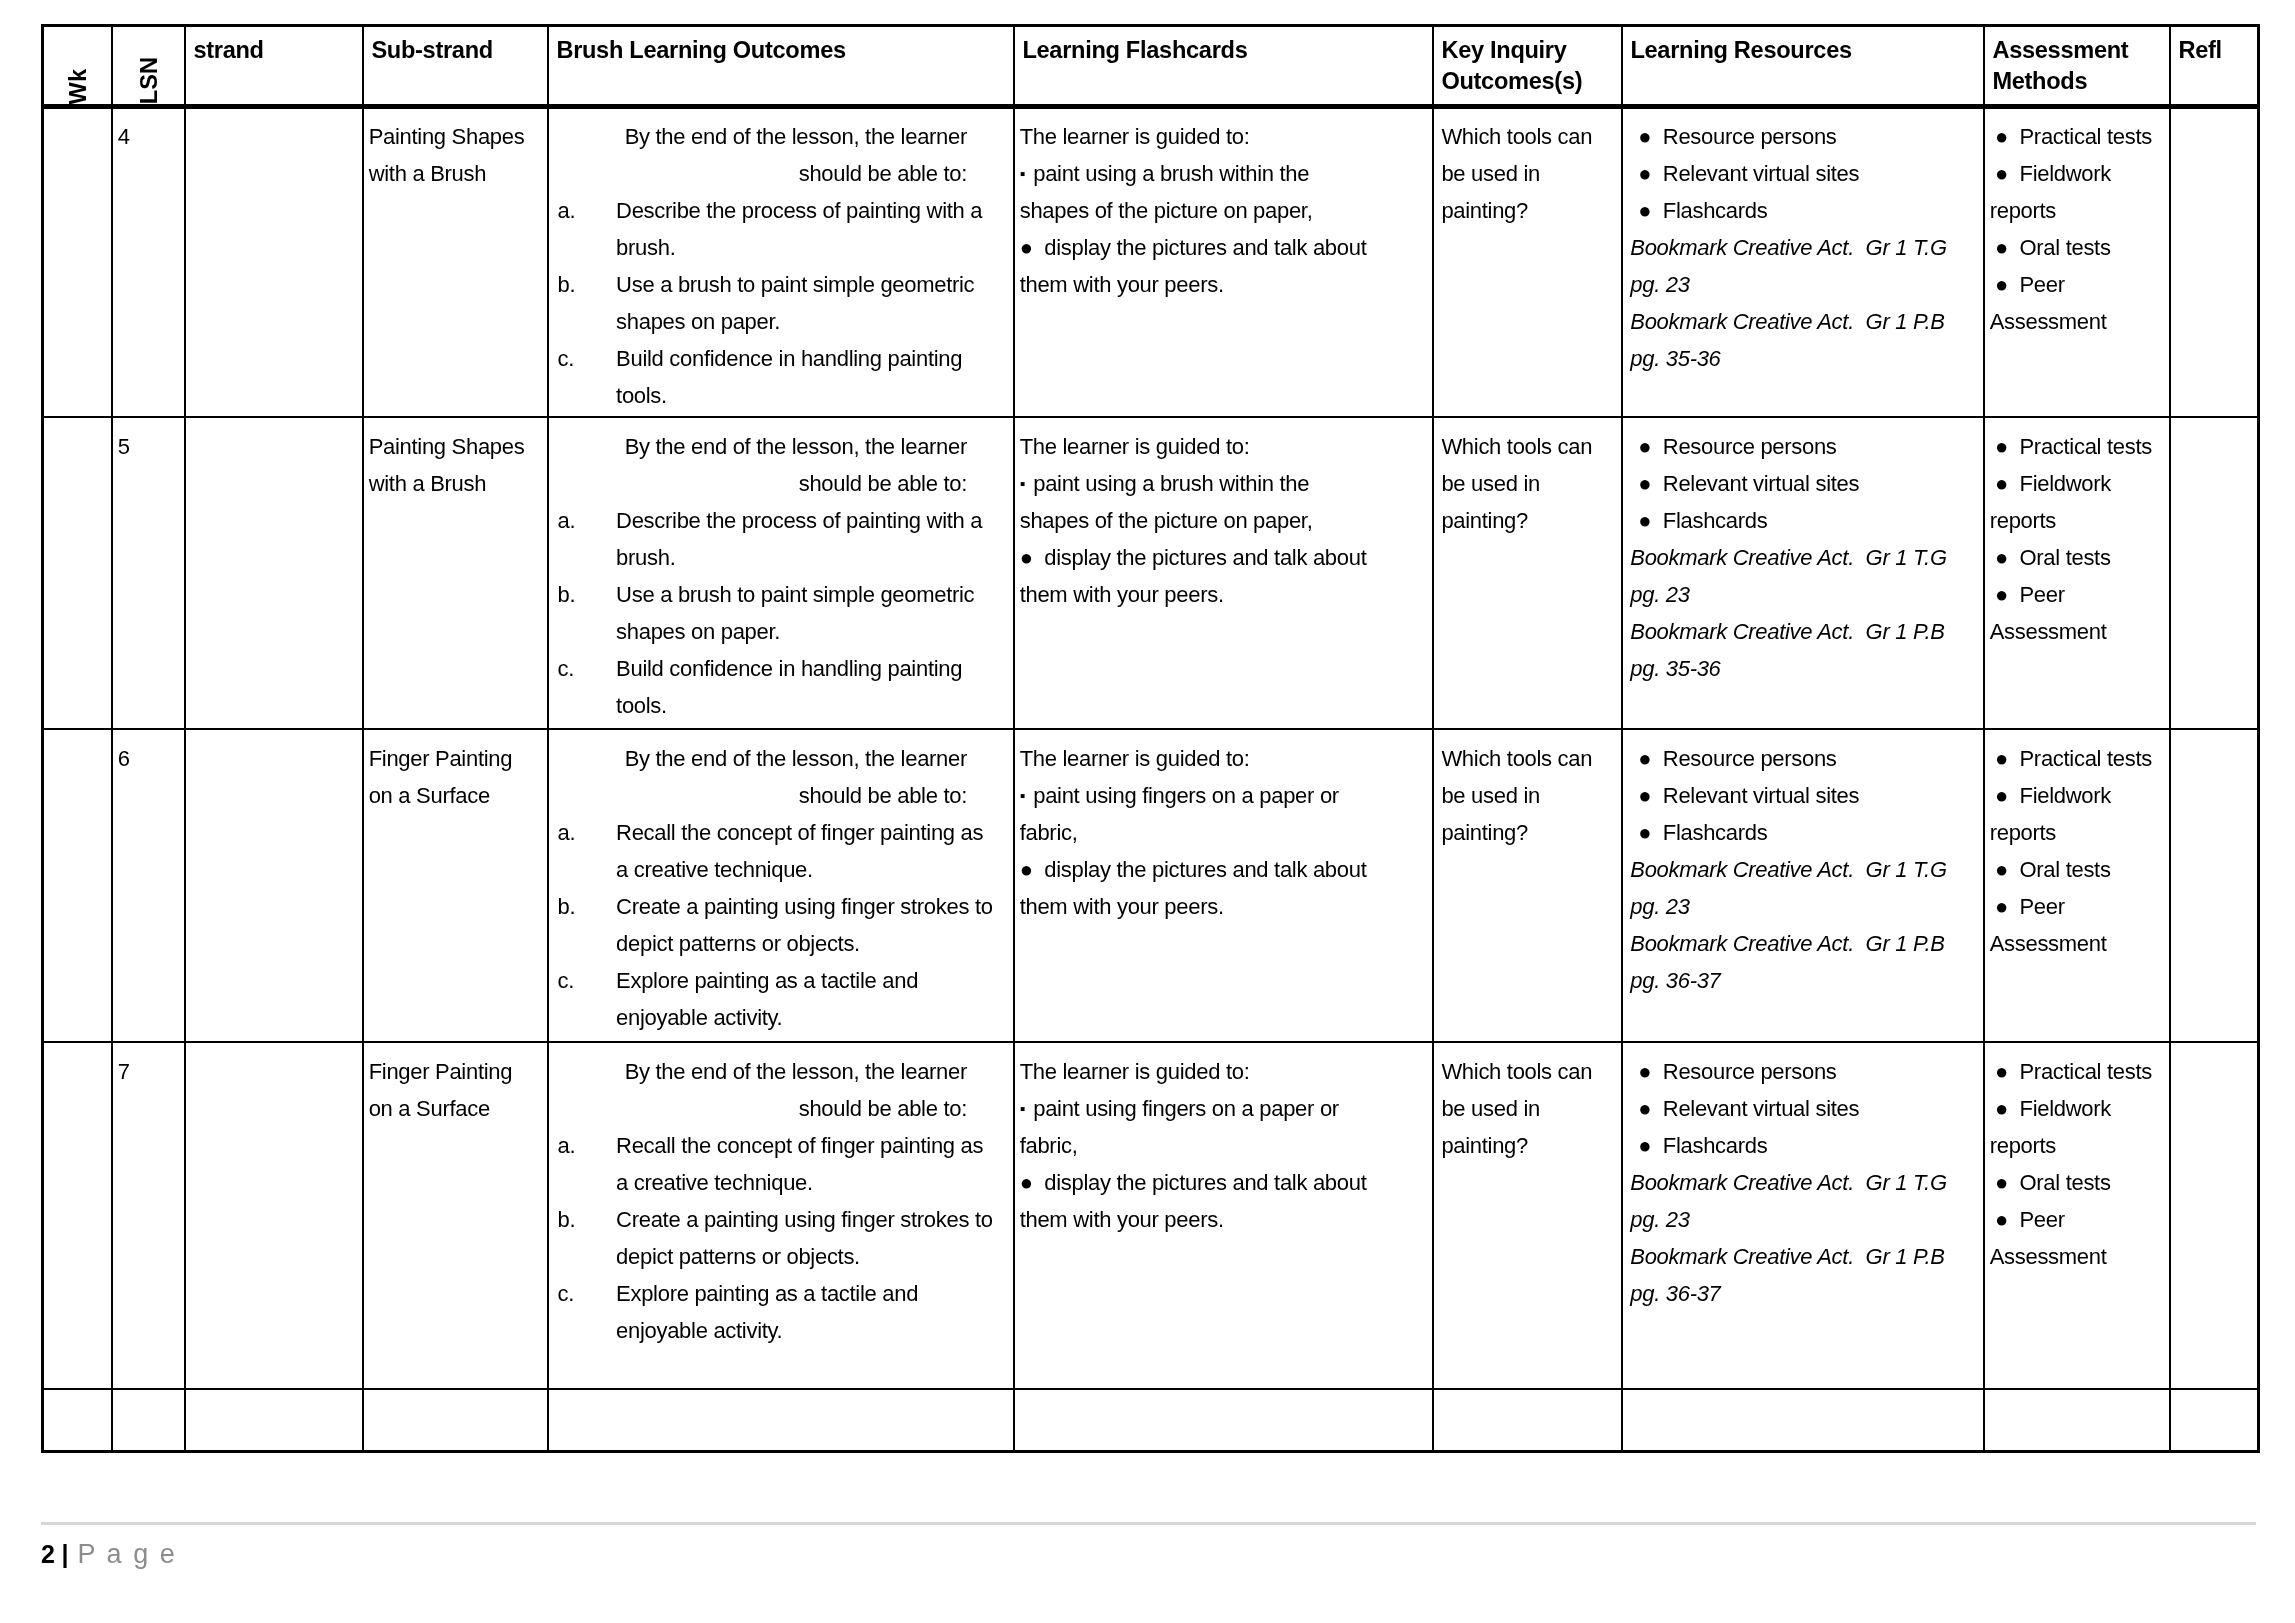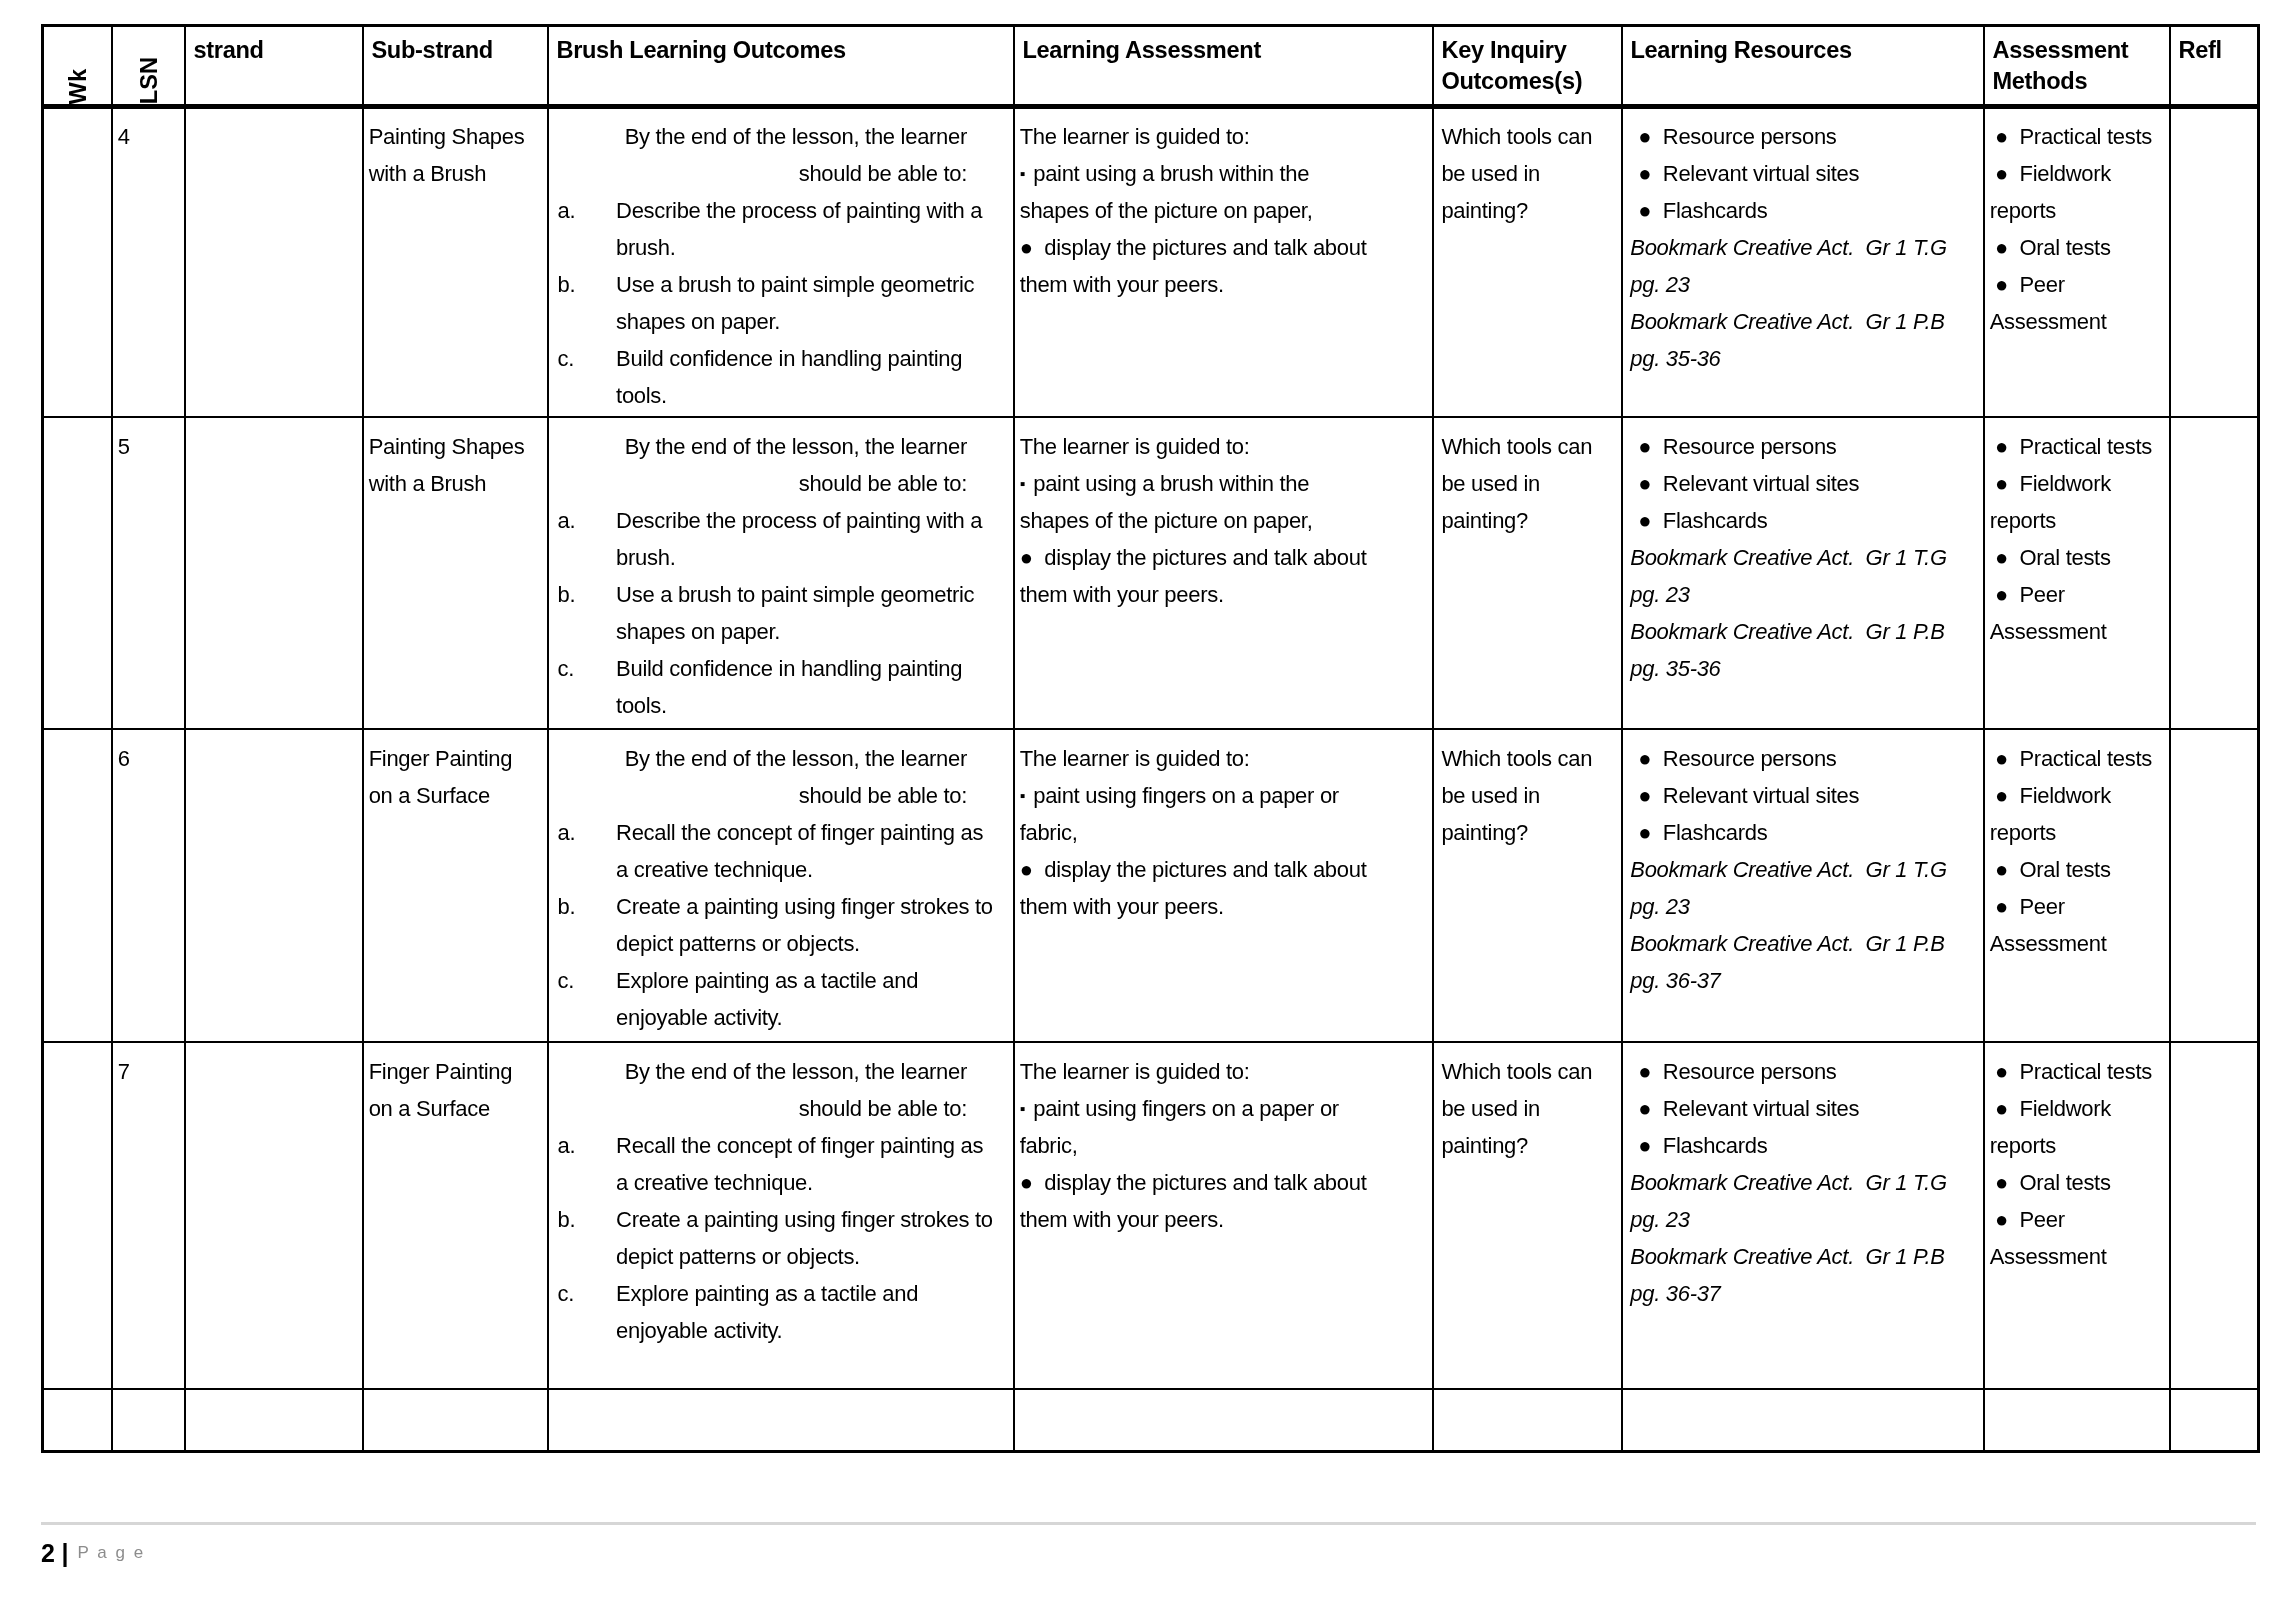--- a/index.html
+++ b/index.html
@@ -87,21 +87,21 @@
   .sq { font-size: 0.72em; vertical-align: 0.12em; }
 
   .empty-row td { border-bottom: 3.9px solid #000; }
 
   
   .footer { position: absolute; left: 41px; top: 1522px; width: 2215px; }
   .footer-rule { height: 2.6px; background: #d6d6d6; width: 100%; }
   .footer-text { margin-top: 14.4px; font-size: 25px; display: flex; align-items: center; }
   .pg-num { font-weight: bold; color: #000; }
   .pg-bar { margin: 0 9.2px 0 6.5px; font-weight: bold; color: #000; }
-  .pg-label { color: #8c8c8c; letter-spacing: 2px; font-size: 17px; }
+  .pg-label { color: #8c8c8c; letter-spacing: 2px; font-size: 27px; }
 </style>
 </head>
 <body>
 
 <div class="page">
 
   <table class="grid">
     <colgroup>
       <col style="width:69px">
         <col style="width:73px">
@@ -123,21 +123,21 @@
             </div>
         </th>
         <th>
           <div class="rotwrap">
               <span class="rot">LSN</span>
             </div>
         </th>
         <th>strand</th>
         <th>Sub-strand</th>
         <th>Brush Learning Outcomes</th>
-        <th>Learning Assessment</th>
+        <th>Learning Flashcards</th>
         <th>Key Inquiry Outcomes(s)</th>
         <th>Learning Resources</th>
         <th>Assessment Methods</th>
         <th>Refl</th>
       </tr>
     </thead>
 
     <tbody>
 
       <tr style="height:311px">

